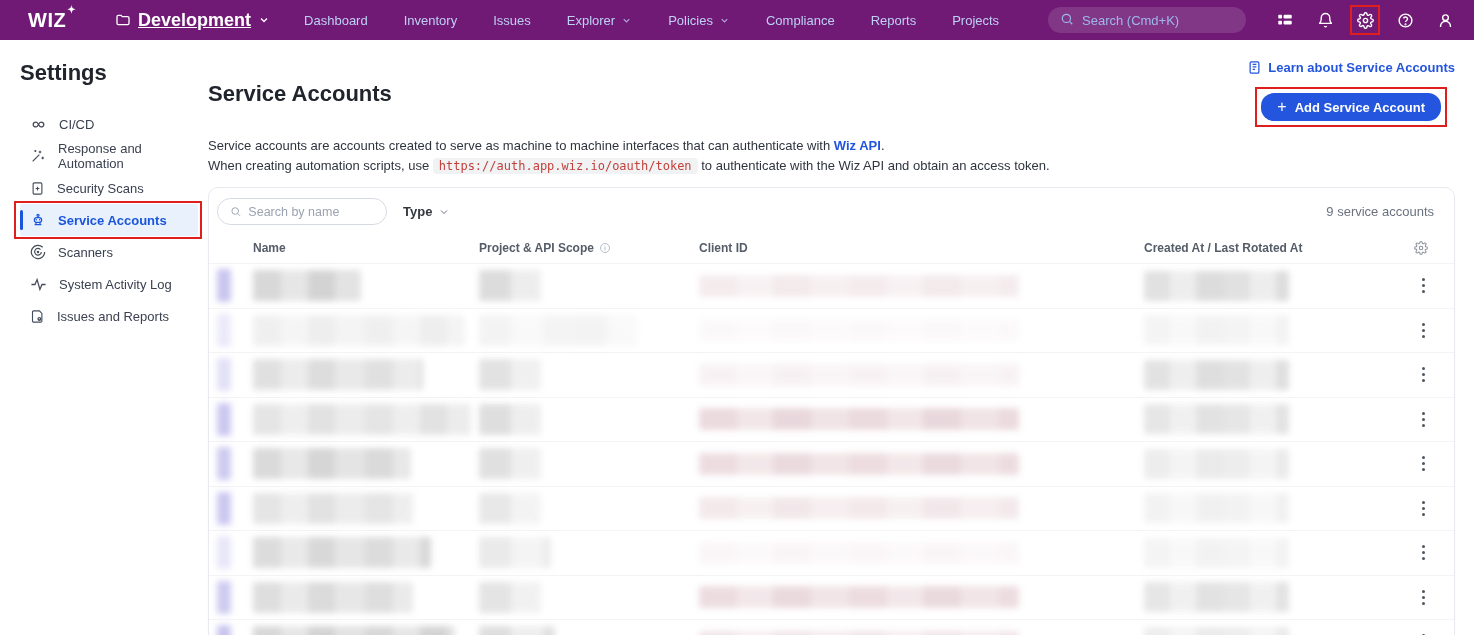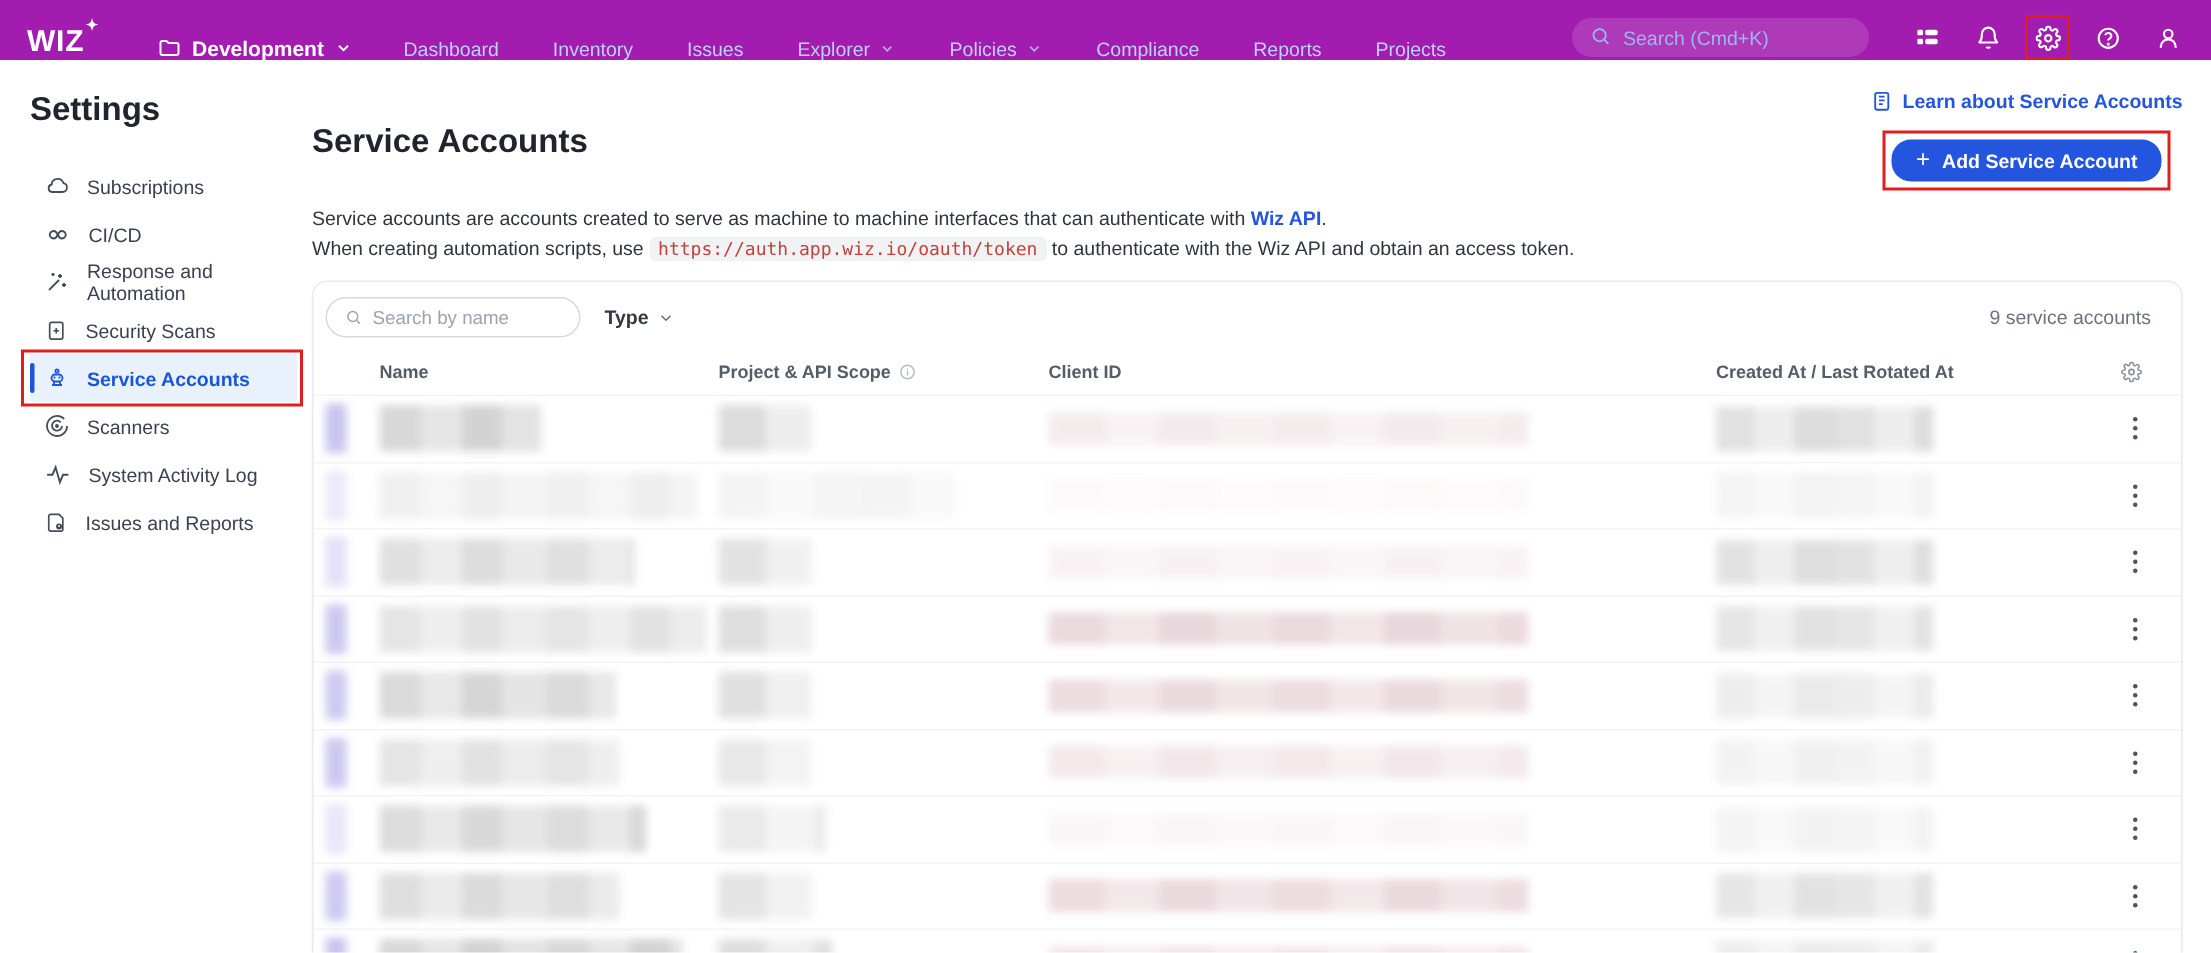--- a/index.html
+++ b/index.html
@@ -1,26 +1,26 @@
 <!DOCTYPE html>
 <html><head>
 <meta charset="utf-8">
 <style>
   * { margin:0; padding:0; box-sizing:border-box; }
   html,body { width:1474px; height:635px; overflow:hidden; background:#fff;
     font-family:"Liberation Sans", sans-serif; }
 
   
-  .topnav { height:40px; background:#a21caf; display:flex; align-items:flex-end;
-    padding:0 14px 0 18px; color:#fff; }
+  .topnav { height:40px; background:#701a75; display:flex; align-items:center;
+    padding:0 14px 0 28px; color:#fff; }
   .logo { font-weight:800; font-size:20px; letter-spacing:.5px; color:#fff;
     position:relative; margin-right:40px; font-style:normal; }
   .logo sup { font-size:10px; position:relative; top:-6px; left:1px; }
-  .proj-switch { display:flex; align-items:center; gap:7px; font-size:14px;
-    font-weight:700; color:#fff; cursor:pointer; margin-right:34px; }
+  .proj-switch { display:flex; align-items:center; gap:7px; font-size:18px;
+    font-weight:700; color:#fff; cursor:pointer; margin-right:34px;text-decoration:underline; }
   .proj-switch svg { display:block; }
   .nav-items { display:flex; align-items:center; gap:36px; font-size:13px; }
   .nav-item { color:#bed0f4; cursor:pointer; display:flex; align-items:center; gap:6px; }
   .nav-item svg { opacity:.8; }
   .topnav-right { margin-left:auto; display:flex; align-items:center; gap:10px; }
   .search-pill { display:flex; align-items:center; gap:8px; width:198px; height:26px;
     border-radius:13px; background:rgba(255,255,255,.13); padding:0 12px;
     color:#9db8ec; font-size:13px; margin-right:14px; }
   .search-pill input { background:transparent; border:none; outline:none; width:100%;
     color:#e8eefc; font-size:13px; font-family:"Liberation Sans", sans-serif; }
@@ -214,26 +214,20 @@
     </div>
   </div>
 </div>
 
 <div class="page">
 
   <div class="sidebar">
     <h1>Settings</h1>
 
     <div class="side-item">
-      <svg width="16" height="16" viewBox="0 0 24 24" fill="none" stroke="currentColor" stroke-width="1.8">
-          <path d="M17.5 18a4.5 4.5 0 0 0 .9-8.9 6 6 0 0 0-11.7 1.4A3.8 3.8 0 0 0 7 18z"></path>
-        </svg>
-      <span>Subscriptions</span>
-    </div>
-    <div class="side-item">
       <svg width="17" height="17" viewBox="0 0 24 24" fill="none" stroke="currentColor" stroke-width="1.8">
           <path d="M8.5 8.5c-2 0-4 1.5-4 3.5s2 3.5 4 3.5c3.5 0 3.5-7 7-7 2 0 4 1.5 4 3.5s-2 3.5-4 3.5c-3.5 0-3.5-7-7-7z"></path>
         </svg>
       <span>CI/CD</span>
     </div>
     <div class="side-item">
       <svg width="16" height="16" viewBox="0 0 24 24" fill="none" stroke="currentColor" stroke-width="1.8">
           <path d="M4 20 14 10"></path>
           <path d="M15 4v4M13 6h4"></path>
           <path d="M19 13v4M17 15h4"></path>

